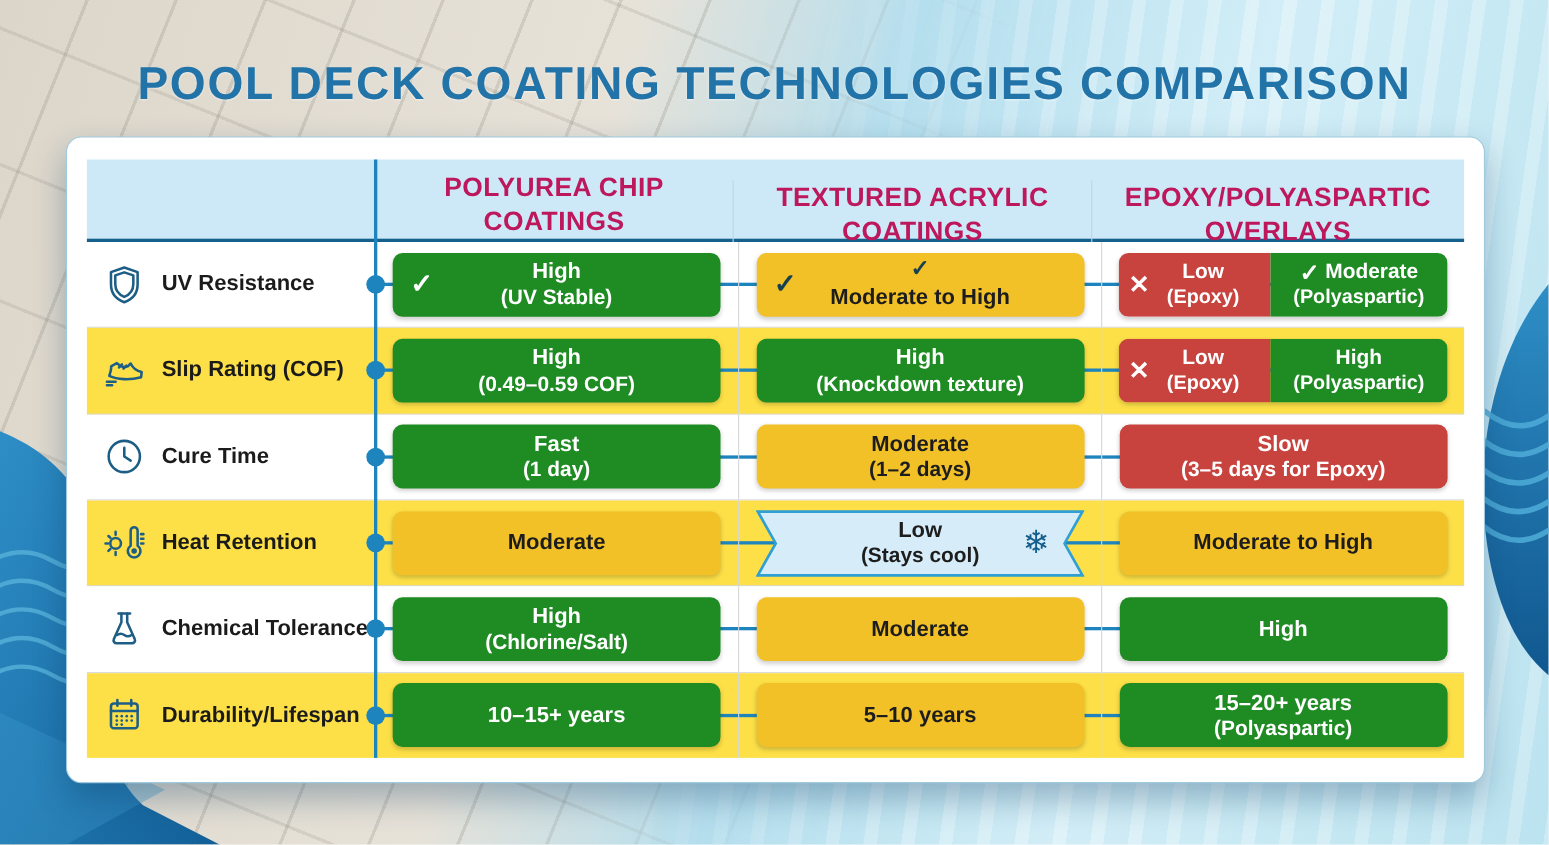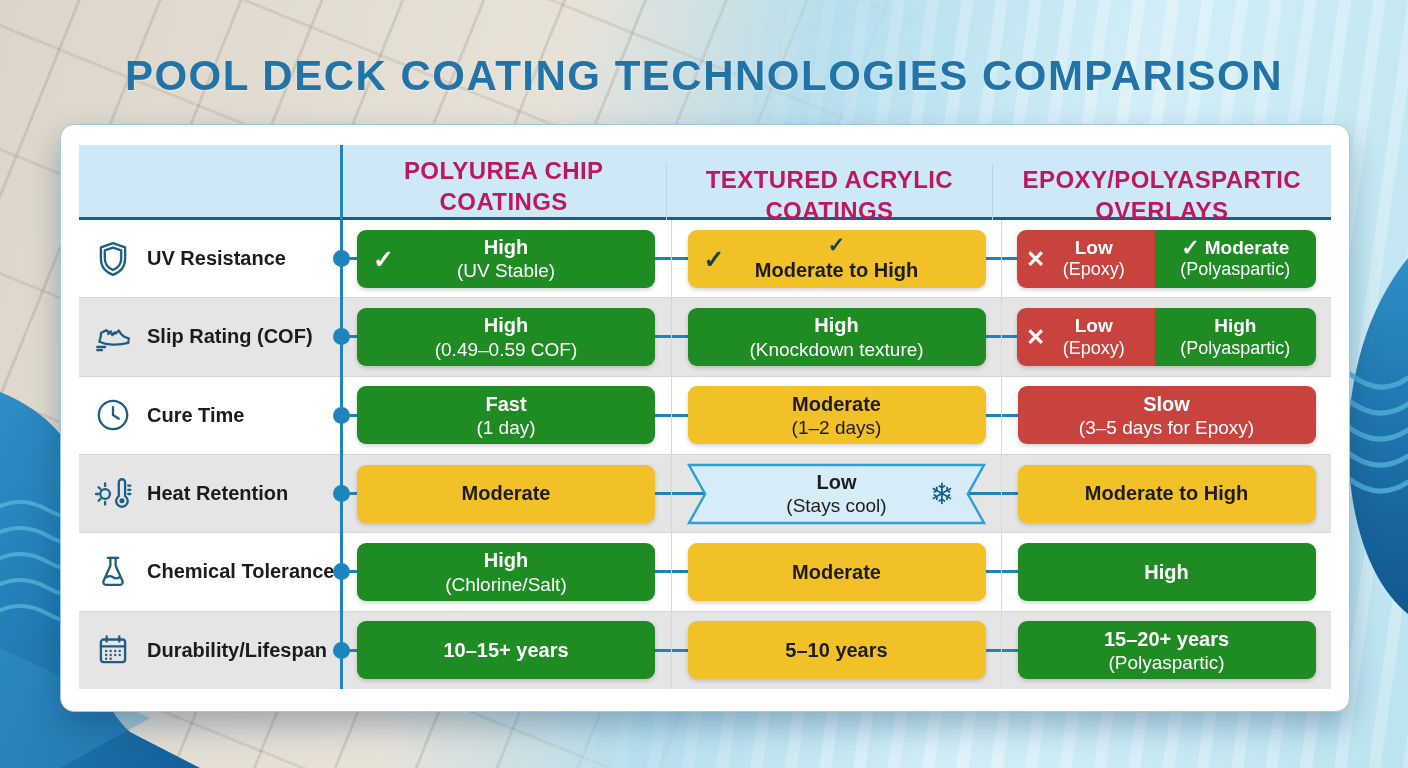--- a/index.html
+++ b/index.html
@@ -27,38 +27,38 @@
     border-radius:14px;border:1px solid #9fc9de;box-shadow:0 14px 30px rgba(8,55,95,.32);}
   .table{position:absolute;left:18px;right:18px;top:20px;bottom:22px;display:flex;flex-direction:column;}
   .thead{display:grid;grid-template-columns:262px 1fr 1fr 1fr;height:72px;flex:0 0 72px;
     background:#cde9f8;border-bottom:3px solid #16618c;}
   .th{display:flex;align-items:center;justify-content:center;text-align:center;
     color:#be185d;font-weight:700;font-size:24px;line-height:1.3;letter-spacing:.4px;padding:0 30px;}
   .th.sep{border-left:1px solid #b9d6e6;margin-top:19px;}
   .trow{flex:1;display:grid;grid-template-columns:262px 1fr 1fr 1fr;position:relative;
     border-bottom:1px solid #d5d8da;background:#ffffff;}
   .trow:last-child{border-bottom:none;}
-  .trow.alt{background:#e5e5e5;}
+  .trow.alt{background:#fde047;}
   .vline-main{position:absolute;left:261px;top:0;bottom:0;width:3px;background:#1e84bd;z-index:5;}
   .labelcell{display:flex;align-items:center;gap:14px;padding-left:14px;z-index:2;}
   .rowlabel{font-size:20px;font-weight:700;color:#1b1b1b;}
   .rowicon{flex:0 0 40px;width:40px;height:40px;}
   .cell{display:flex;align-items:center;justify-content:center;position:relative;padding:0 15px;z-index:2;}
   .cell.sep{border-left:1px solid #d3d8db;}
   .connline{position:absolute;left:261px;right:60px;top:50%;height:3px;margin-top:-1.5px;background:#1e84bd;z-index:1;}
   .conndot{position:absolute;left:262px;top:50%;width:17px;height:17px;margin:-8.5px 0 0 -8.5px;
     border-radius:50%;background:#1e84bd;z-index:6;}
   .pill{width:100%;max-width:298px;min-height:58px;border-radius:9px;display:flex;flex-direction:column;
     align-items:center;justify-content:center;position:relative;line-height:1.22;
     box-shadow:0 2px 4px rgba(0,0,0,.18);z-index:2;text-align:center;}
   .pill.green{background:#1e8b23;color:#ffffff;}
   .pill.yellow{background:#f2c128;color:#1d1d1d;}
   .pill.red{background:#c8423e;color:#ffffff;}
   .l1{font-weight:700;font-size:20px;}
-  .l2{font-weight:400;font-size:19px;}
+  .l2{font-weight:700;font-size:19px;}
   .l2:empty,.mark:empty,.inmark:empty,.topmark:empty{display:none;}
   .mark{position:absolute;left:16px;top:50%;transform:translateY(-50%);
     font-weight:700;font-size:25px;line-height:1;}
   .mark.dark{color:#17414f;}
   .topmark{font-weight:700;font-size:21px;line-height:1;color:#17414f;margin-bottom:3px;}
   .pill.split{flex-direction:row;padding:0;overflow:hidden;background:none;max-width:302px;}
   .half{flex:1;align-self:stretch;display:flex;flex-direction:column;align-items:center;
     justify-content:center;position:relative;line-height:1.22;text-align:center;}
   .half.red{background:#c8423e;color:#fff;flex:0 0 46%;}
   .half.green{background:#1e8b23;color:#fff;flex:1;}

